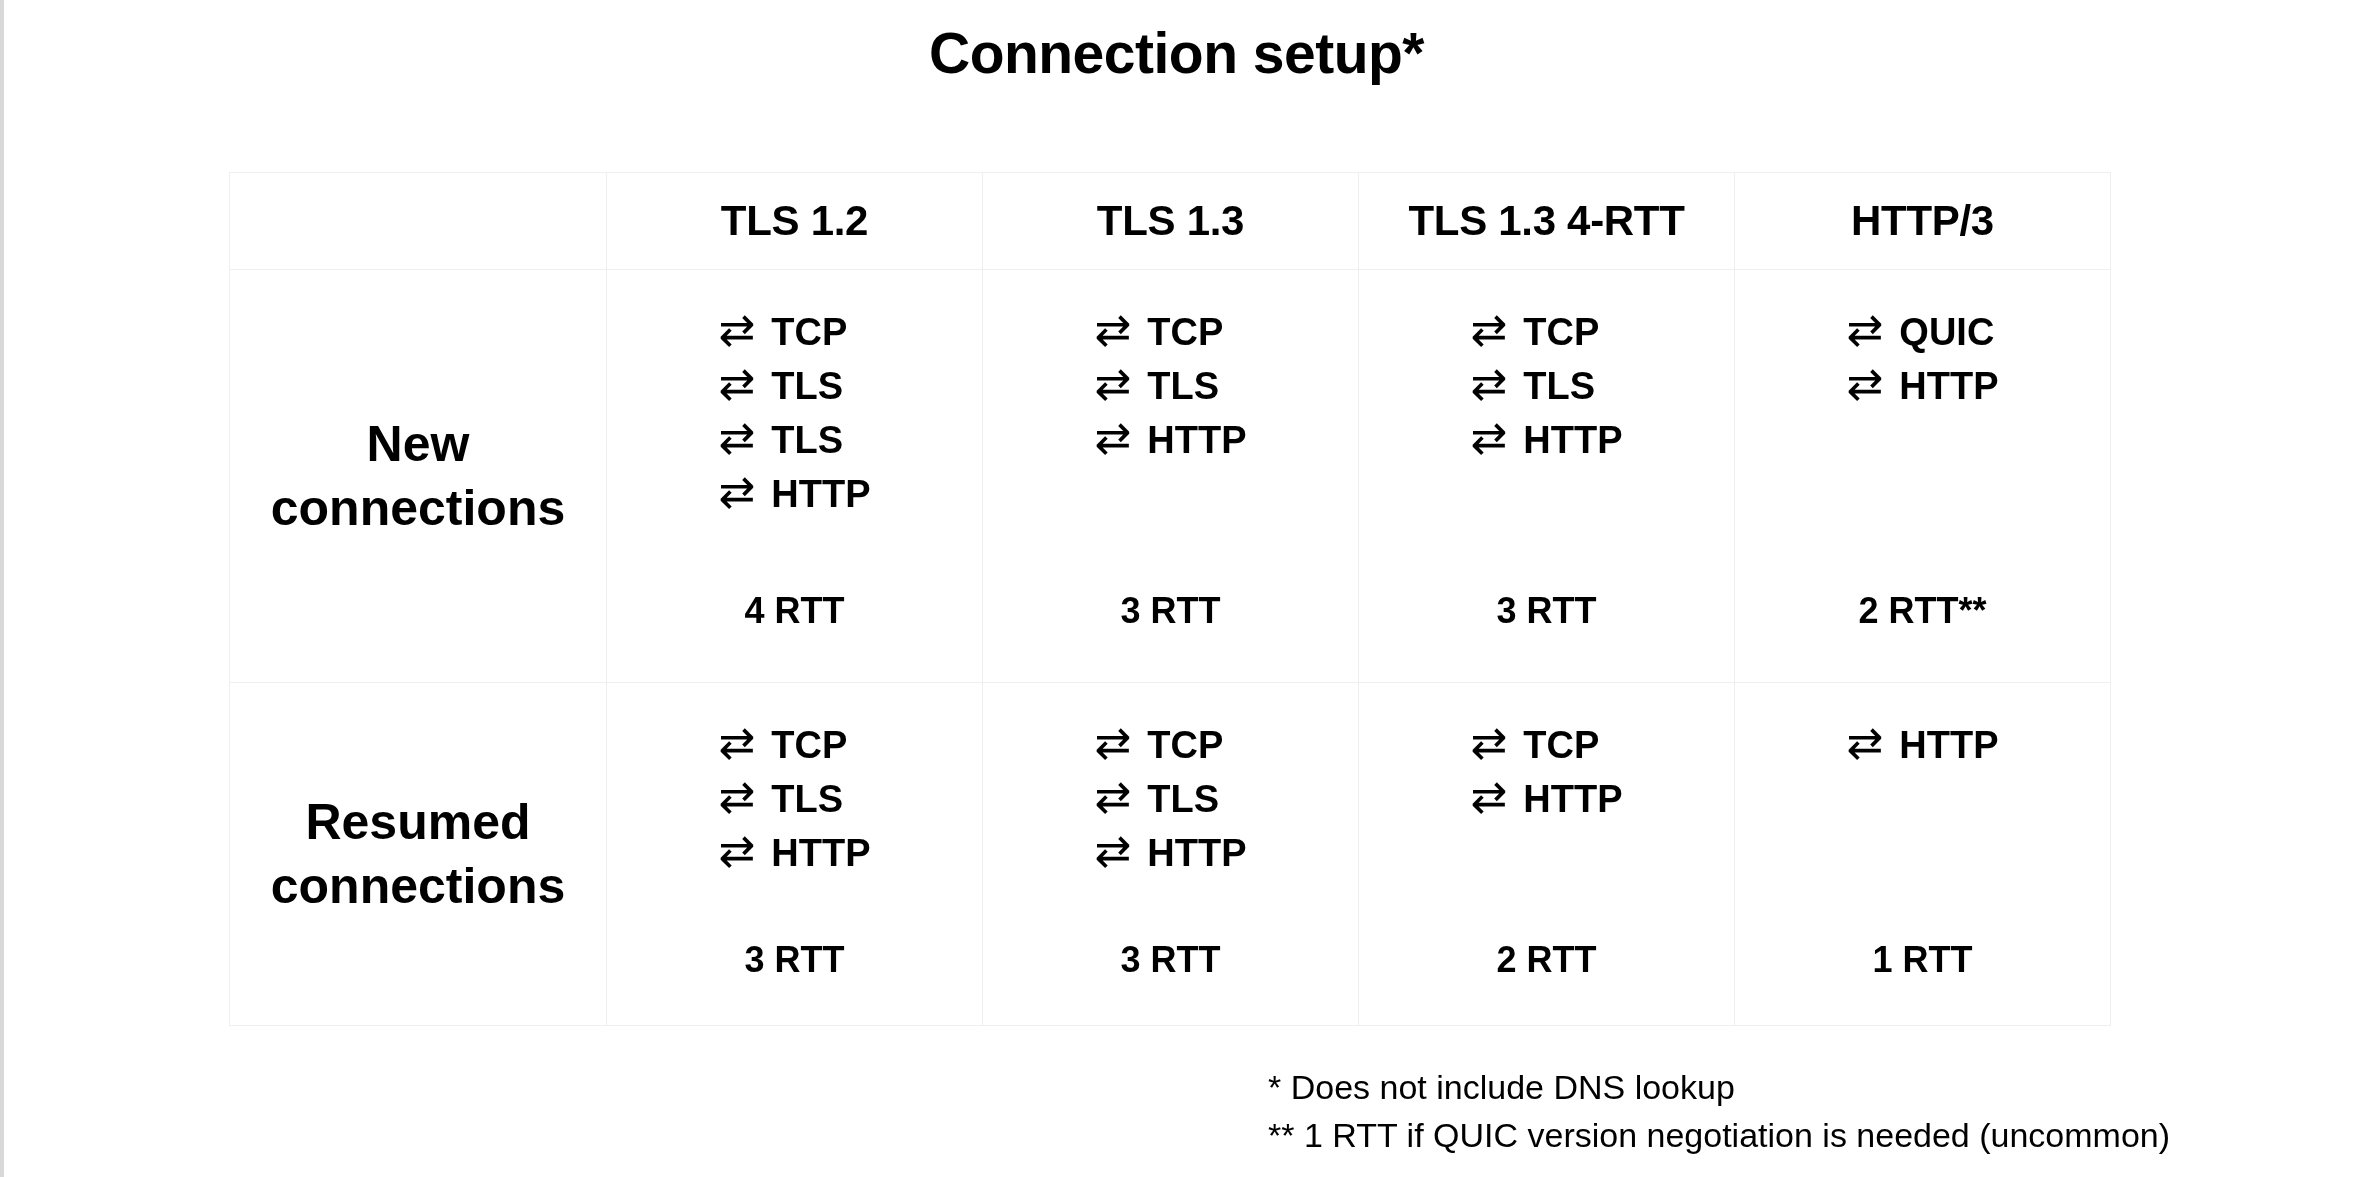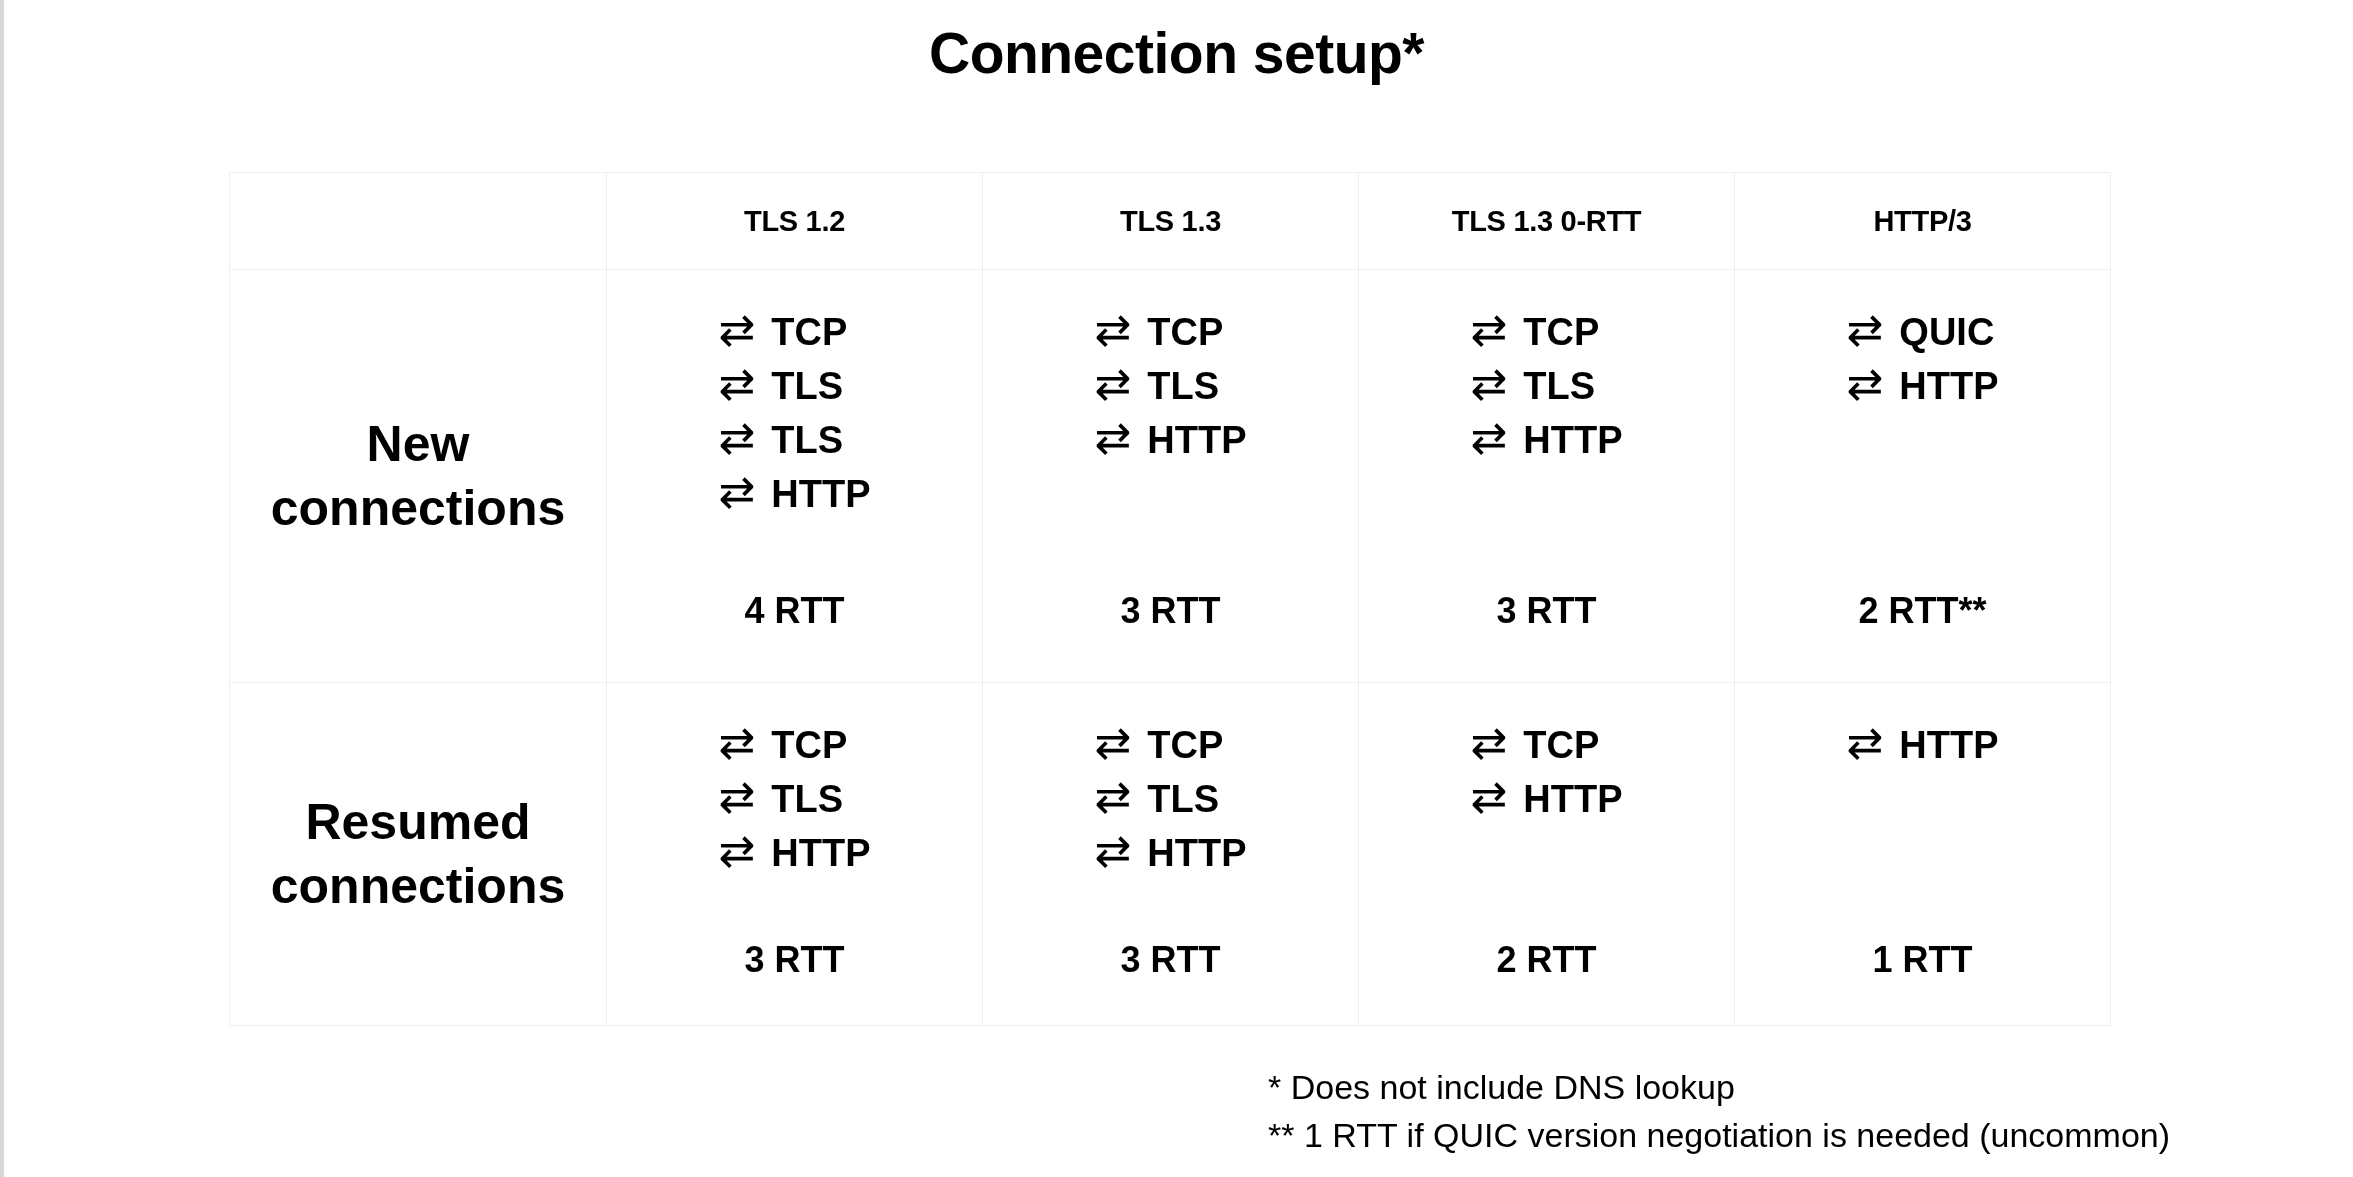--- a/index.html
+++ b/index.html
@@ -52,21 +52,21 @@
     border: 1px solid #efefef;
     padding: 0;
     vertical-align: middle;
     text-align: center;
   }
   .col-label { width: 376px; }
   .col-data  { width: 375px; }
 
   .header-row td {
     height: 96px;
-    font-size: 29px;
+    font-size: 42px;
     font-weight: bold;
     letter-spacing: -0.3px;
   }
   .header-corner { border-left-color: #efefef; }
 
   .row-label {
     font-size: 50px;
     font-weight: bold;
     line-height: 1.28;
   }
@@ -134,21 +134,21 @@
 <div class="slide-edge-left"></div>
 
 <div class="page-title">Connection setup*</div>
 
 <table class="matrix">
   <tbody>
     <tr class="header-row">
       <td class="col-label header-corner"></td>
       <td class="col-data">TLS 1.2</td>
       <td class="col-data">TLS 1.3</td>
-      <td class="col-data">TLS 1.3 0-RTT</td>
+      <td class="col-data">TLS 1.3 4-RTT</td>
       <td class="col-data">HTTP/3</td>
     </tr>
 
     <tr>
       <td class="col-label row-label cell-new">
         <span>New</span><br>
         <span>connections</span>
       </td>
 
       <td class="col-data cell-new">

